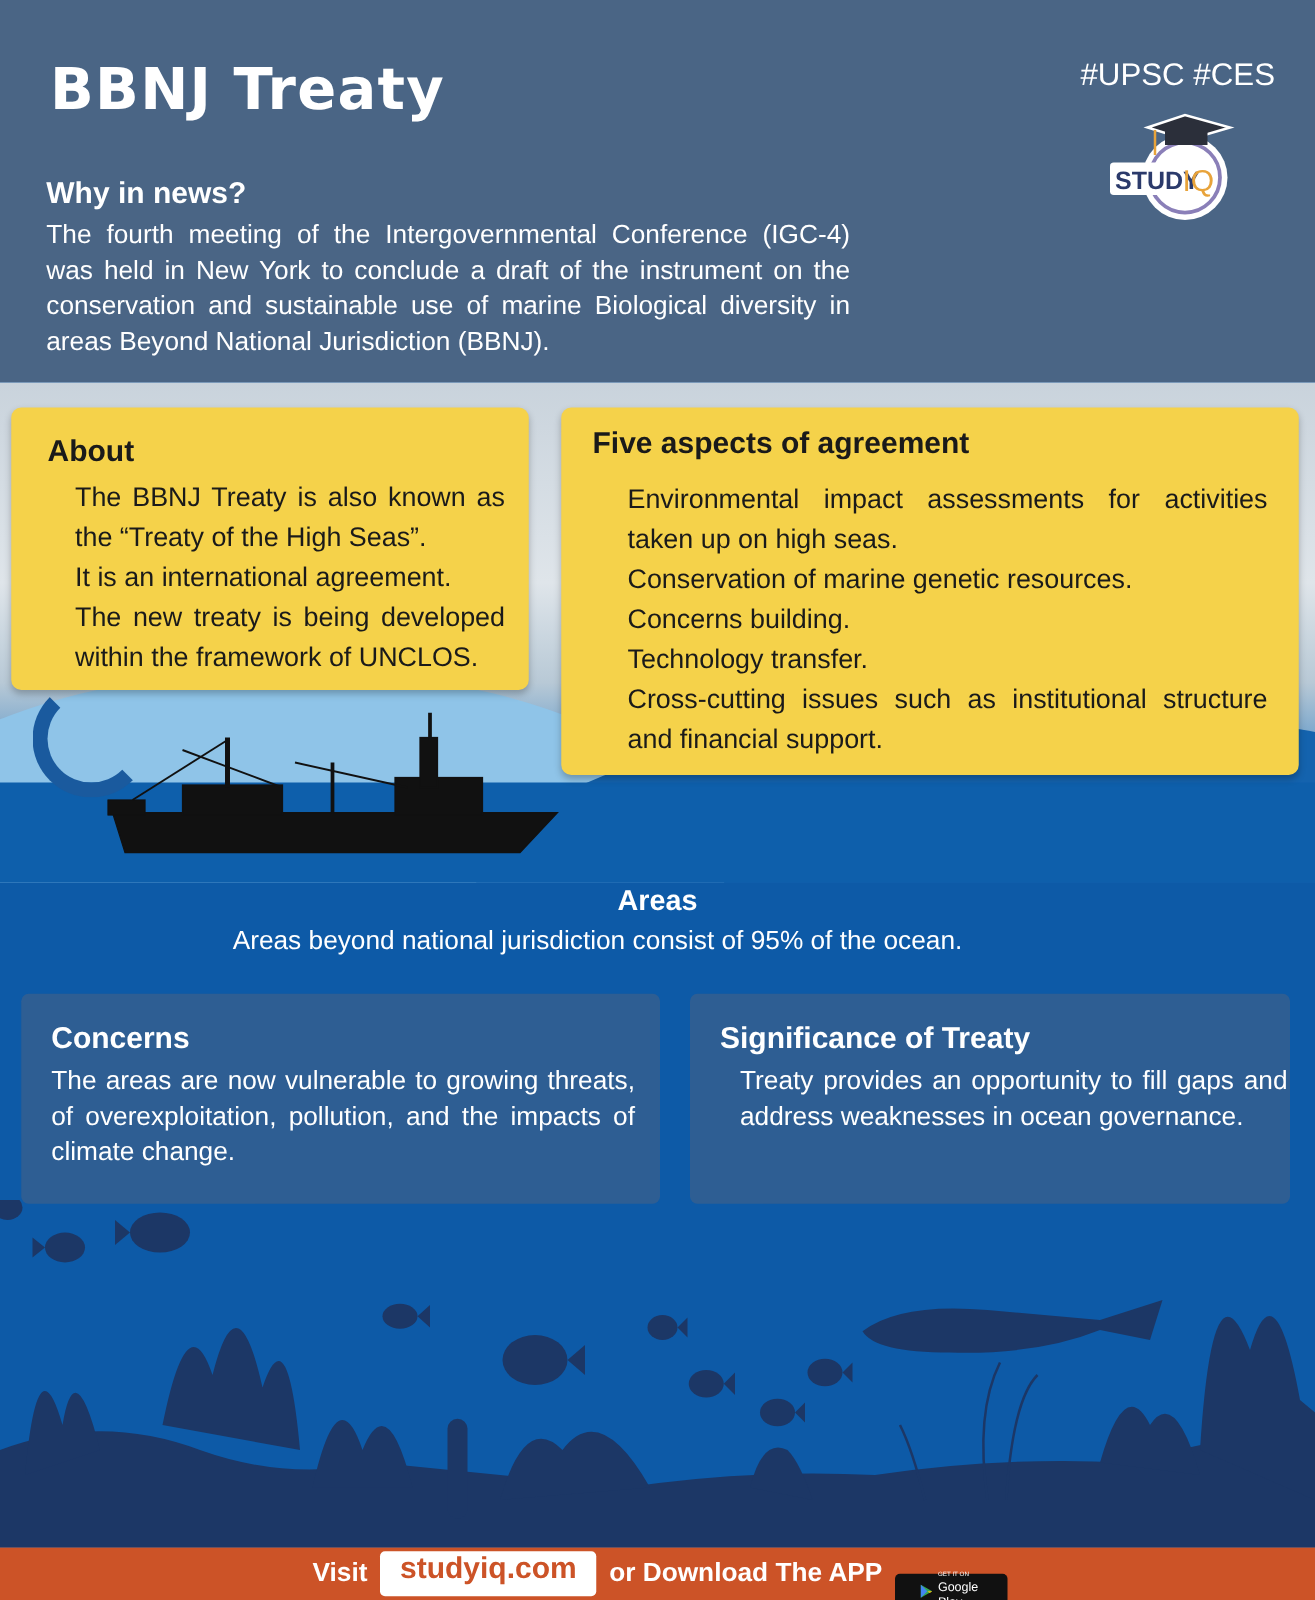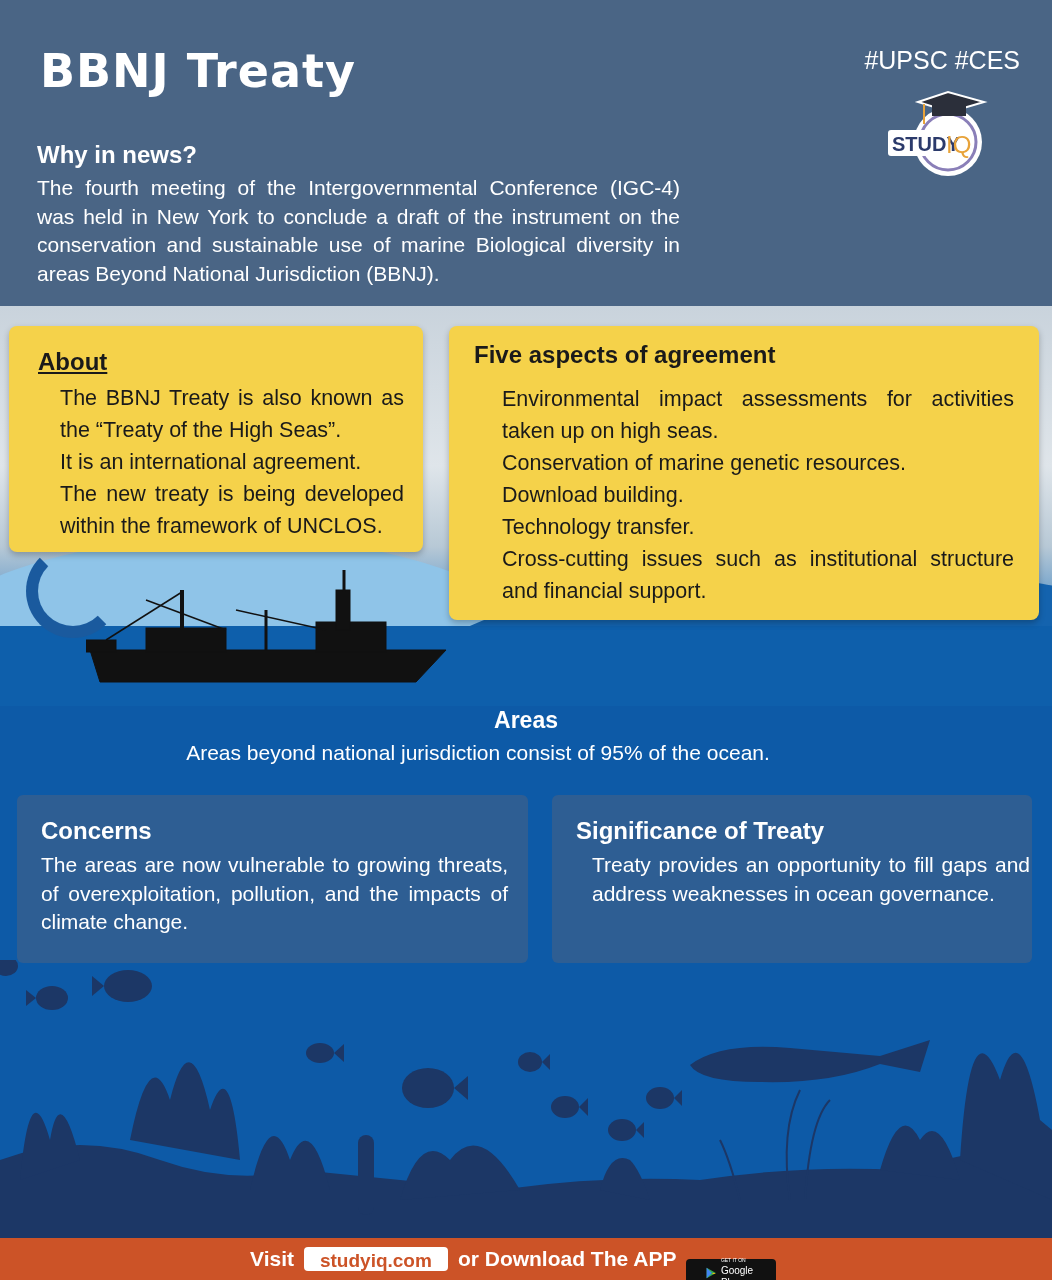--- a/index.html
+++ b/index.html
@@ -26,21 +26,21 @@
   .areas-h { position:absolute; left:0; width:1052px; top:707px; text-align:center; color:#fff; font-weight:bold; font-size:23px; }
   .areas-p { position:absolute; left:0; width:956px; top:741px; text-align:center; color:#fff; font-size:21px; }
   .card-b { position:absolute; background:rgba(60,96,140,0.72); border-radius:6px; color:#fff; }
   .concerns { left:17px; top:795px; width:511px; height:168px; }
   .signif { left:552px; top:795px; width:480px; height:168px; }
   .card-b .card-h { left:24px; top:22px; }
   .card-b p { position:absolute; left:24px; top:56px; margin:0; font-size:21px; line-height:28.5px; text-align:justify; }
   .sea { position:absolute; left:0; top:960px; width:1052px; height:278px; }
   .footer { position:absolute; left:0; top:1238px; width:1052px; height:42px; background:#cc5327;text-decoration:underline; }
   .foot-inner { position:absolute; left:250px; top:6px; height:30px; display:flex; align-items:center; gap:10px; color:#fff; font-weight:bold; font-size:21px; }
-  .site { background:#fff; color:#cc5327; border-radius:4px; padding:0 16px; height:24px; line-height:28px; font-size:19px; }
+  .site { background:#fff; color:#cc5327; border-radius:4px; padding:0 16px; height:36px; line-height:28px; font-size:24px; }
   .gplay { background:#111; border-radius:4px; height:28px; width:90px; display:flex; align-items:center; gap:4px; padding:0 20px; box-sizing:border-box;margin-top:27px; }
   .gplay .txt { display:flex; flex-direction:column; line-height:9px; color:#fff; }
   .gplay .small { font-size:5px; font-weight:normal; }
   .gplay .big { font-size:10px; font-weight:normal; line-height:12px; }
 </style>
 </head>
 <body>
 
 <div class="header">
   <h1 class="title">BBNJ Treaty</h1>
@@ -60,34 +60,34 @@
 </div>
 
 <div class="mid">
   <div class="wave1"></div>
   <div class="wave2"></div>
   <div class="wave3"></div>
   <div class="swirl"></div>
 </div>
 
 <div class="card-y about">
-  <div class="card-h" style="left:29px;top:22px;text-decoration:underline;">About</div>
+  <div class="card-h" style="left:29px;top:22px;">About</div>
   <ul class="card-list" style="left:23px;top:56px;width:372px;">
     <li>The BBNJ Treaty is also known as the “Treaty of the High Seas”.</li>
     <li>It is an international agreement.</li>
     <li>The new treaty is being developed within the framework of UNCLOS.</li>
   </ul>
 </div>
 
 <div class="card-y five">
   <div class="card-h" style="left:25px;top:15px;">Five aspects of agreement</div>
   <ul class="card-list" style="left:25px;top:57px;width:540px;">
     <li>Environmental impact assessments for activities taken up on high seas.</li>
     <li>Conservation of marine genetic resources.</li>
-    <li>Download building.</li>
+    <li>Concerns building.</li>
     <li>Technology transfer.</li>
     <li>Cross-cutting issues such as institutional structure and financial support.</li>
   </ul>
 </div>
 
 <svg class="ship" viewBox="0 0 370 120">
   <g fill="#111" stroke="#111">
     <polygon points="4,80 360,80 330,112 14,112"></polygon>
     <rect x="60" y="58" width="80" height="24"></rect>
     <rect x="230" y="52" width="70" height="30"></rect>

